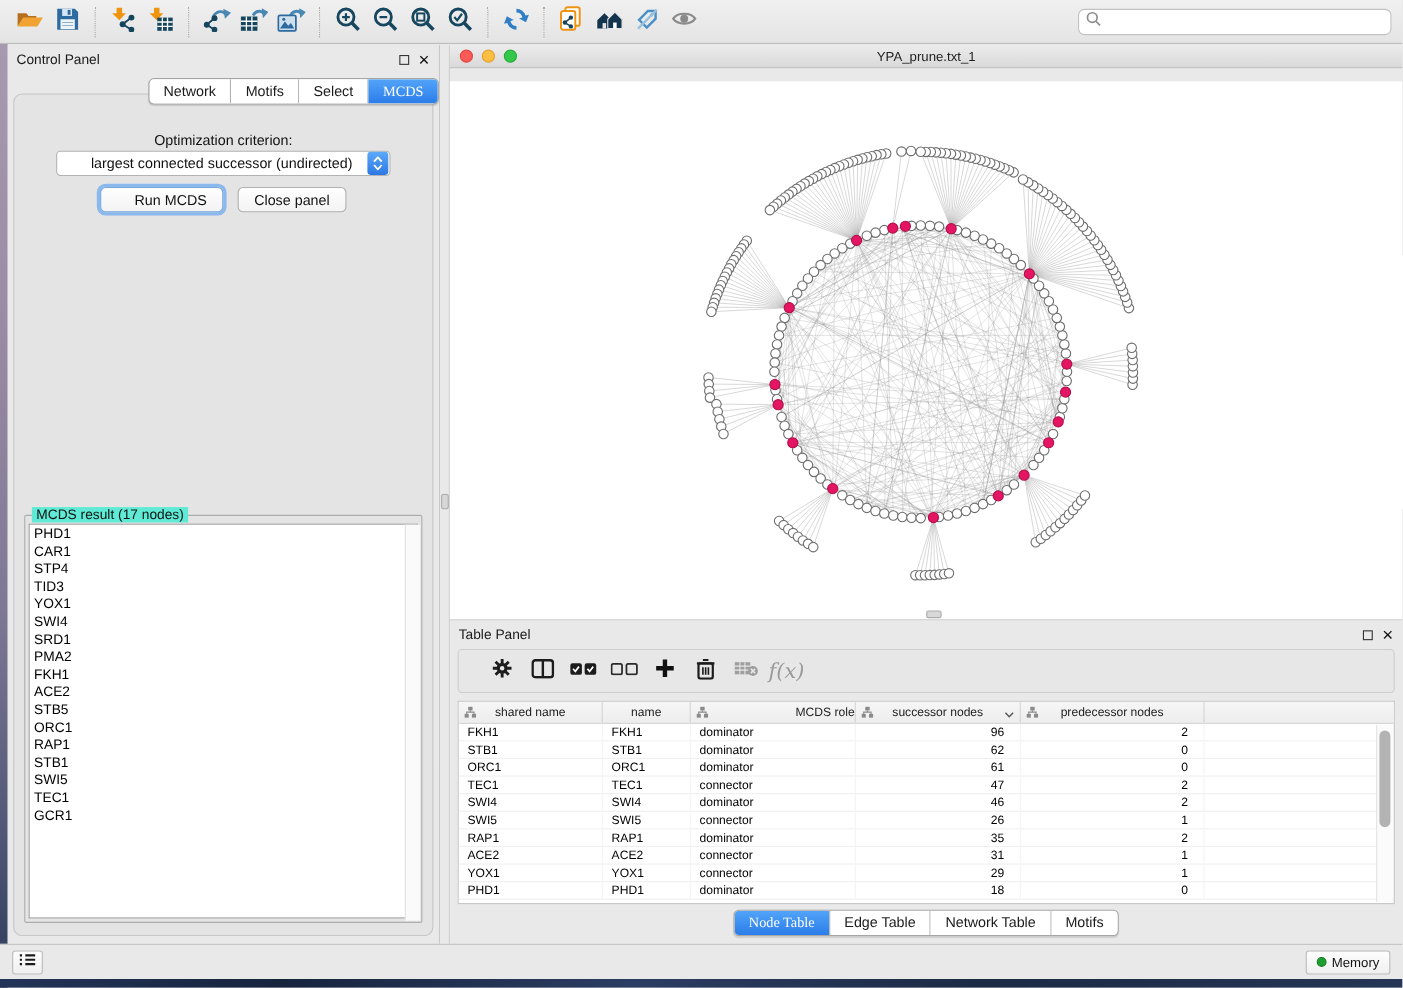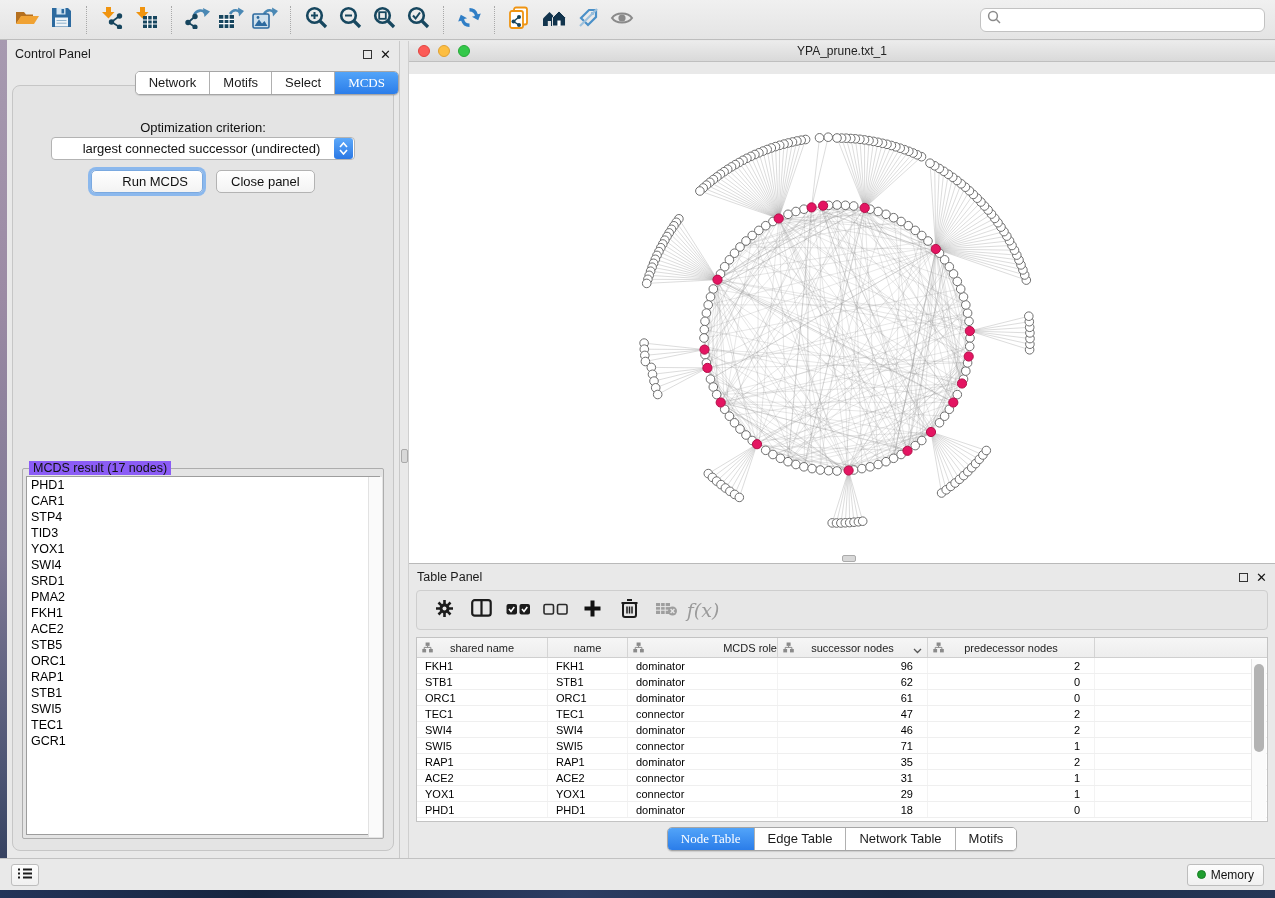--- a/index.html
+++ b/index.html
@@ -46,21 +46,21 @@
   .dd-stepper { width:19px; height:21px; margin:0 1px; border-radius:3px;
     background:linear-gradient(#5da9fa,#2b78e4); display:flex; flex-direction:column;
     align-items:center; justify-content:center; gap:1px;}
   .dd-stepper svg { display:block; }
   .btn-row { position:absolute; top:84px; left:0; right:0; display:flex; justify-content:center; gap:13px;}
   .mac-btn { background:linear-gradient(#ffffff,#f3f3f3); border:1px solid #b3b3b3; border-radius:5px;
     font-size:13px; padding:3px 14px; color:#111; font-family:inherit;}
   .mac-btn.focused { box-shadow:0 0 0 3px rgba(110,170,240,.75); border-color:#7aa9e0;padding-left:30px;}
   .result-group { position:absolute; left:9px; right:9px; top:382px; bottom:11px;
     border:1px solid #adadad; border-radius:2px; }
-  .result-legend { position:absolute; top:-8px; left:6px; background:#8b5cf6; padding:0 4px;
+  .result-legend { position:absolute; top:-8px; left:6px; background:#5eead4; padding:0 4px;
     font-size:12.5px; color:#111;}
   .result-list { position:absolute; left:3px; right:3px; top:7px; bottom:3px; background:#fff;
     border:1px solid #9d9d9d; overflow:hidden; }
   .result-scroll { position:absolute; top:1px; bottom:1px; right:1px; width:14px; background:#fafafa;
     border-left:1px solid #e2e2e2;}
   .mcds-item { font-size:12.5px; line-height:16px; padding-left:4px; color:#000;}
 
   
   .v-splitter { width:9px; height:100%; background:#e9e9e9; position:relative; border-right:1px solid #cfcfcf;}
   .v-grip { position:absolute; top:408px; left:1px; width:7px; height:14px; background:#d8d8d8;
@@ -78,21 +78,21 @@
   .light.yellow{ background:#fdbe41; border:1px solid #e0a133;}
   .light.green{ background:#34c84a; border:1px solid #27a838;}
   .net-title { position:absolute; left:0; right:0; text-align:center; font-size:12px; color:#222;}
   .net-canvas { flex:1; background:#fff; position:relative; overflow:hidden;}
   .h-grip { position:absolute; left:50%; bottom:1px; width:14px; height:7px; background:#d8d8d8;
     border:1px solid #ababab; border-radius:2px;}
 
   
   .table-panel { flex:1; background:#e9e9e9; position:relative; min-height:0;}
   .tp-toolbar { position:absolute; top:26px; left:7px; right:7px; height:40px; background:#e7e7e7;
-    border:1px solid #cecece; border-radius:4px; display:flex; align-items:center; padding:0 12px; gap:7px;}
+    border:1px solid #cecece; border-radius:4px; display:flex; align-items:center; padding:0 24px; gap:7px;}
   .tp-btn { width:30px; height:30px; display:flex; align-items:center; justify-content:center;}
   .fx { font-family:"DejaVu Serif","Liberation Serif",serif; font-style:italic; font-size:19px; color:#9a9a9a;}
   .table-wrap { position:absolute; top:73px; left:7px; right:7px; bottom:36px; background:#fff;
     border:1px solid #c3c3c3; overflow:hidden;}
   .thead { display:flex; height:20px; background:linear-gradient(#f6f6f6,#ededed); border-bottom:1px solid #cfcfcf;}
   .th { position:relative; display:flex; align-items:center; justify-content:center;
     border-right:1px solid #d4d4d4; font-size:11px; color:#222; flex:0 0 auto;}
   .th-ico { position:absolute; left:5px; top:4px;}
   .th-sort { position:absolute; right:5px; top:6px;}
   .tr { display:flex; height:16px; border-bottom:1px solid #efefef;}
@@ -1171,21 +1171,21 @@
               <div class="td" style="width: 131px;">SWI4</div>
               <div class="td" style="width: 80px;">SWI4</div>
               <div class="td" style="width: 150px;">dominator</div>
               <div class="td num" style="width: 150px;">46</div>
               <div class="td num" style="width: 167px;">2</div>
             </div>
             <div class="tr">
               <div class="td" style="width: 131px;">SWI5</div>
               <div class="td" style="width: 80px;">SWI5</div>
               <div class="td" style="width: 150px;">connector</div>
-              <div class="td num" style="width: 150px;">71</div>
+              <div class="td num" style="width: 150px;">26</div>
               <div class="td num" style="width: 167px;">1</div>
             </div>
             <div class="tr">
               <div class="td" style="width: 131px;">RAP1</div>
               <div class="td" style="width: 80px;">RAP1</div>
               <div class="td" style="width: 150px;">dominator</div>
               <div class="td num" style="width: 150px;">35</div>
               <div class="td num" style="width: 167px;">2</div>
             </div>
             <div class="tr">

